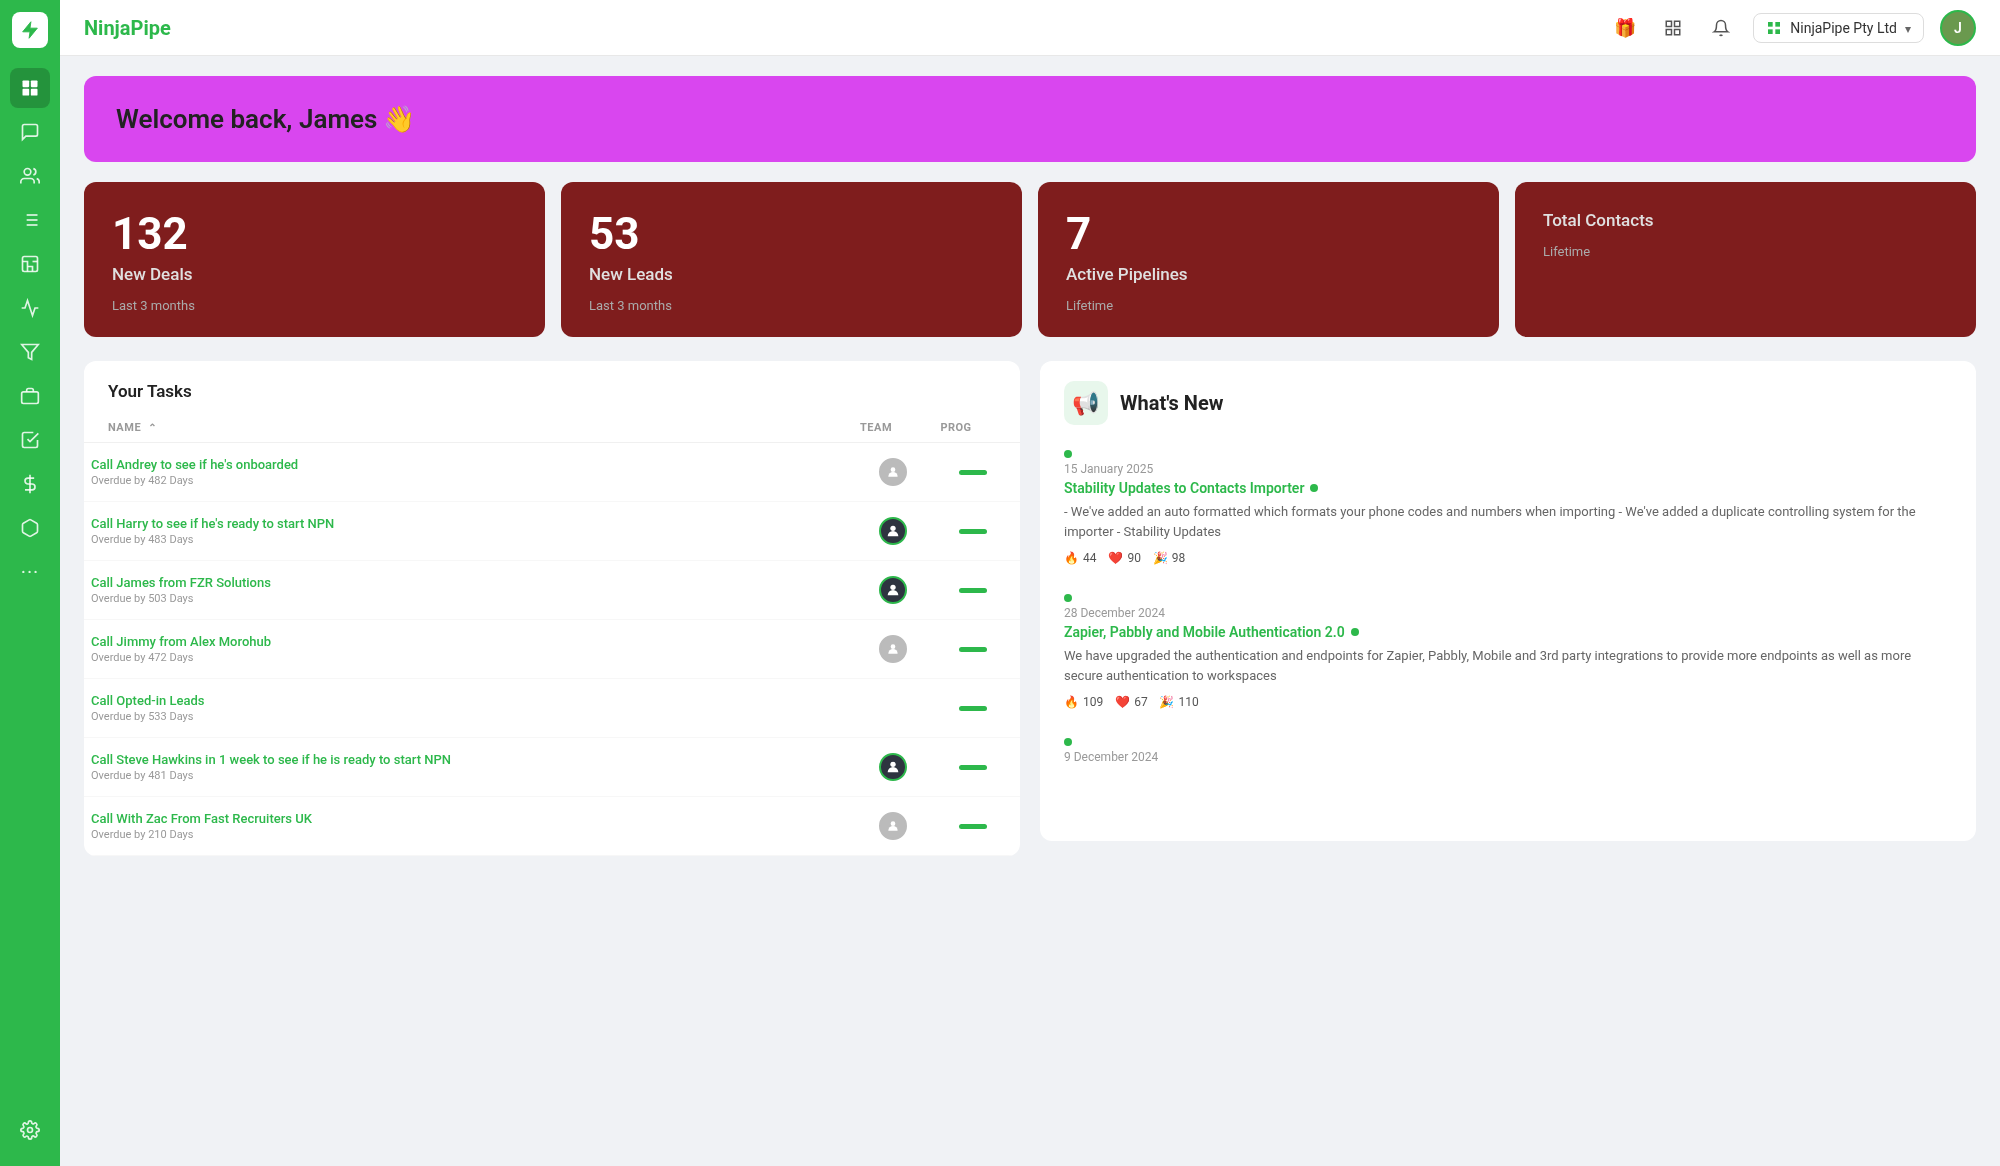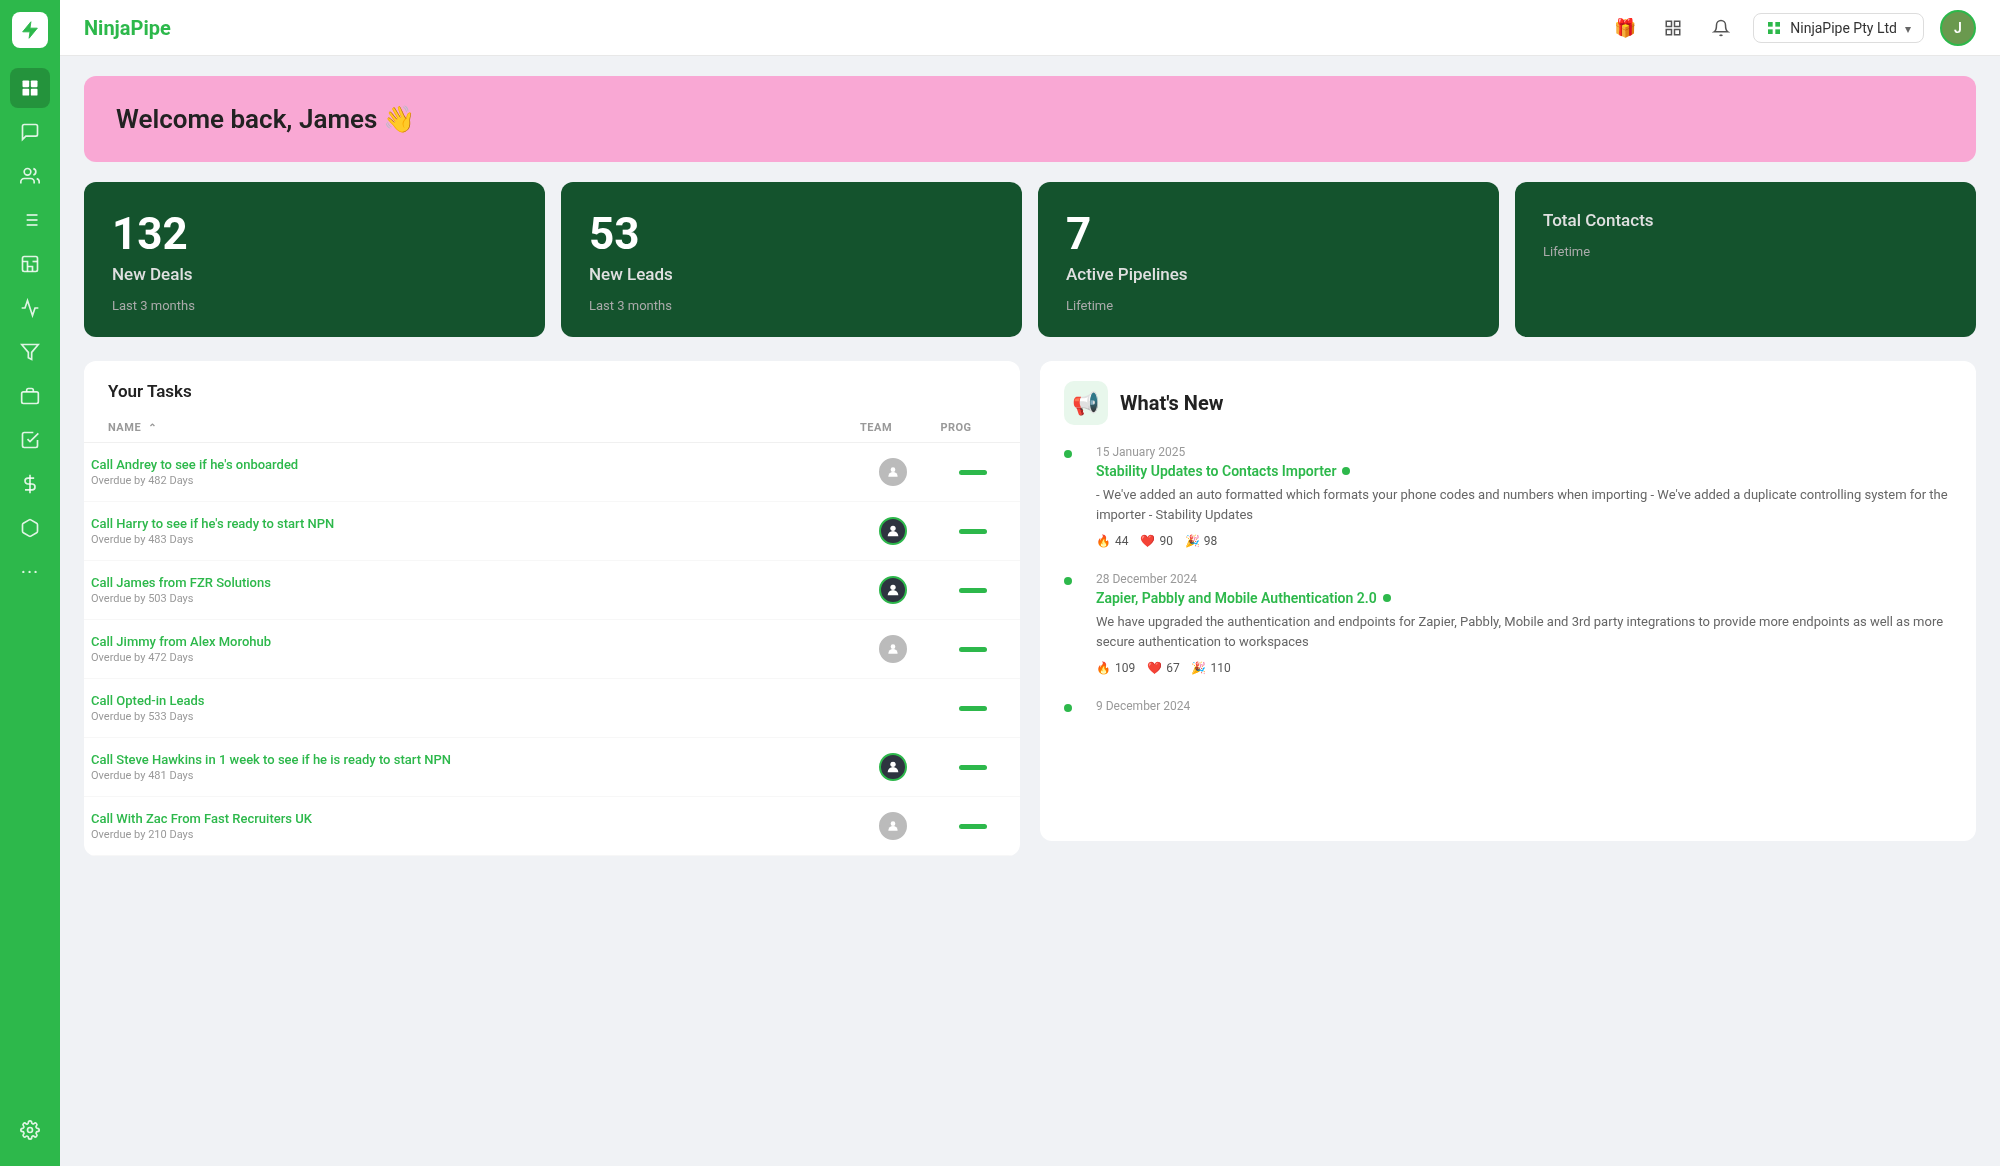--- a/index.html
+++ b/index.html
@@ -112,40 +112,40 @@
 
     
     .content {
       flex: 1;
       overflow-y: auto;
       padding: 20px 24px;
     }
 
     
     .welcome-card {
-      background: #f9a8d4;
+      background: #d946ef;
       border-radius: 12px;
       padding: 28px 32px;
       margin-bottom: 20px;
     }
     .welcome-title {
       font-size: 26px;
       font-weight: 600;
       color: #222;
     }
 
     
     .stats-grid {
       display: grid;
       grid-template-columns: repeat(4, 1fr);
       gap: 16px;
       margin-bottom: 24px;
     }
     .stat-card {
-      background: #14532d;
+      background: #7f1d1d;
       border-radius: 12px;
       padding: 28px 28px 24px;
       color: #fff;
     }
     .stat-number {
       font-size: 44px;
       font-weight: 700;
       line-height: 1.1;
       margin-bottom: 6px;
     }
@@ -261,22 +261,23 @@
       justify-content: center;
       font-size: 22px;
     }
     .news-title {
       font-size: 20px;
       font-weight: 700;
       color: #222;
     }
     .news-item {
       display: flex;
-      gap: 24px;
+      gap: 4px;
       margin-bottom: 24px;
+      flex-direction: column;
     }
     .news-dot {
       width: 8px;
       height: 8px;
       border-radius: 50%;
       background: #2db84b;
       margin-top: 5px;
       flex-shrink: 0;
     }
     .news-content { flex: 1; }

